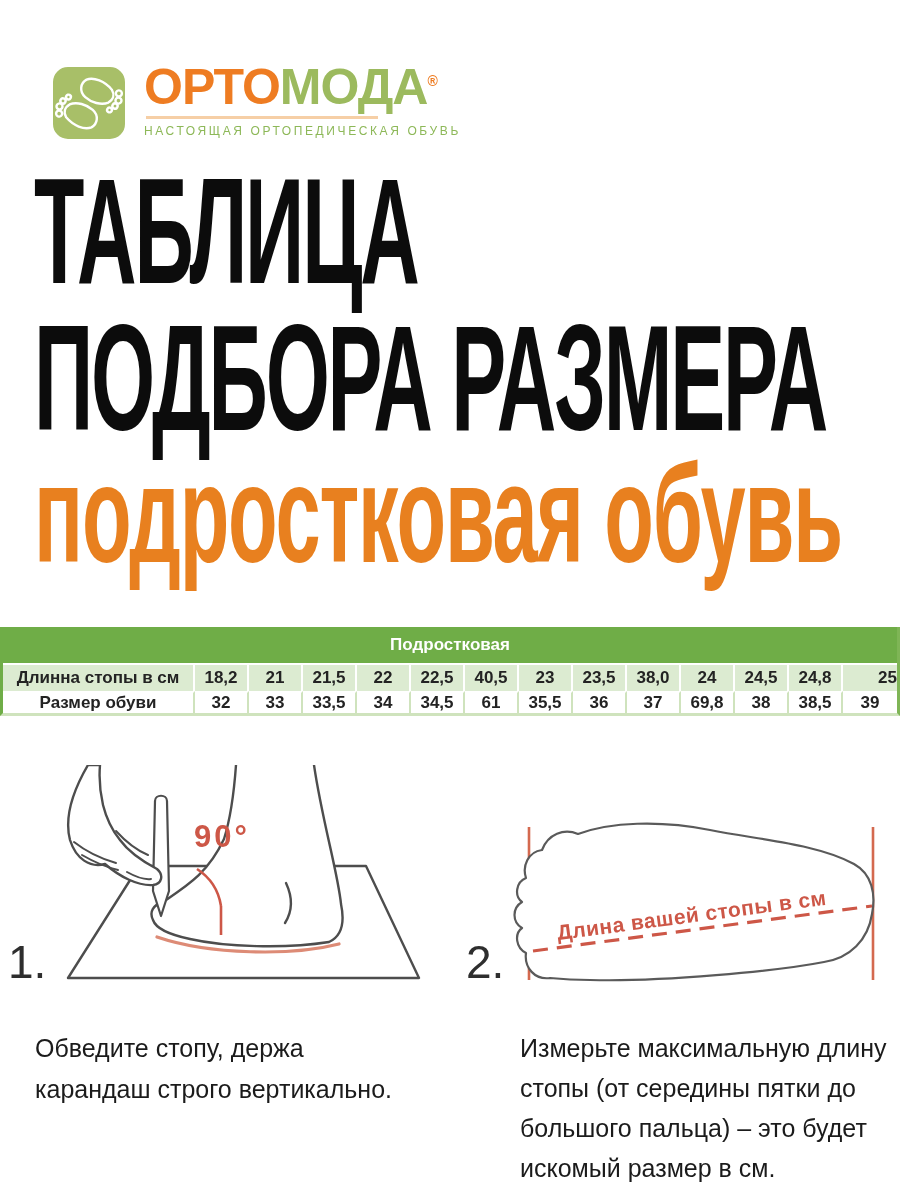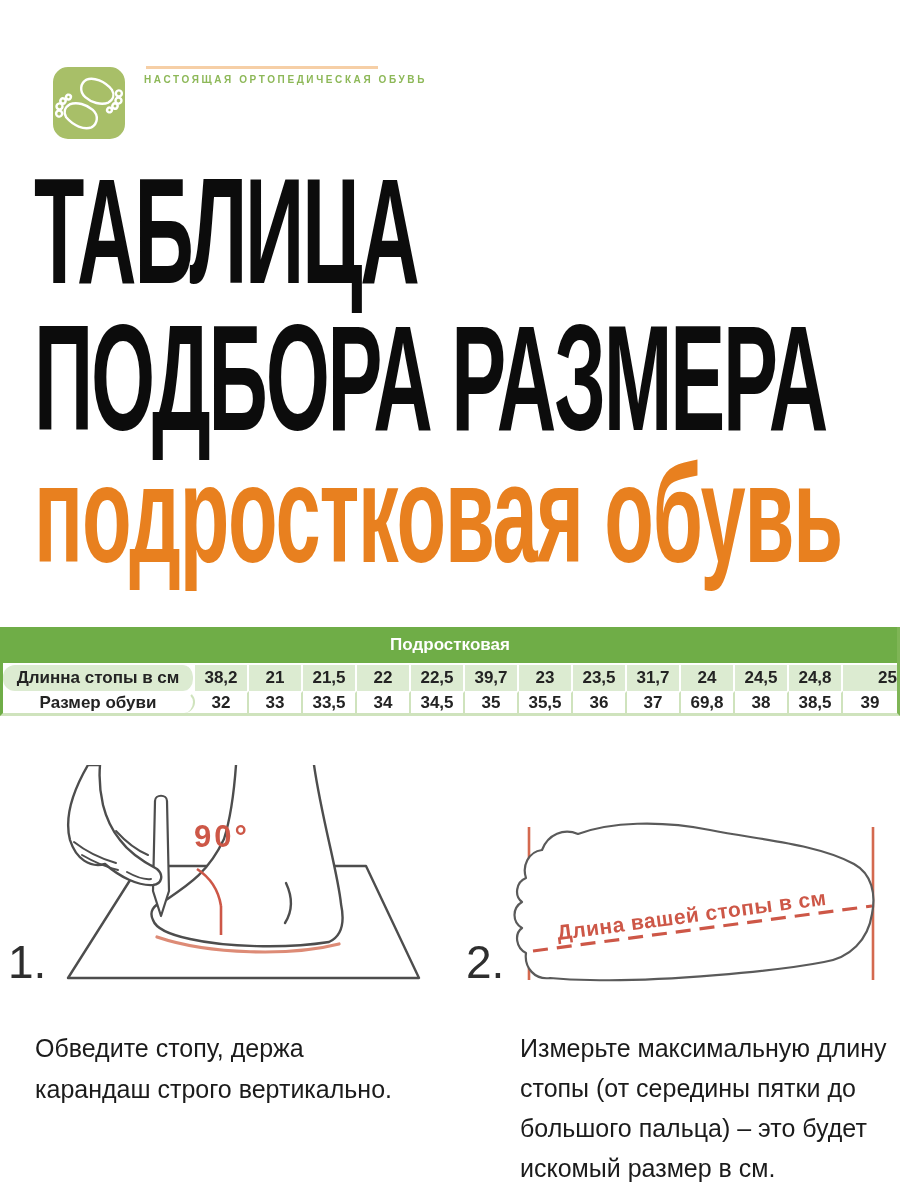--- a/index.html
+++ b/index.html
@@ -8,21 +8,21 @@
 
   
   .logo { position:absolute; left:46px; top:60px; display:flex; align-items:flex-start; gap:12px; }
   .logo-icon { width:86px; height:86px; display:block; }
   .logo-textcol { padding-top:2px; }
   .brand-line { font-size:50px; font-weight:bold; line-height:1.0; letter-spacing:-1px; white-space:nowrap; }
   .brand-orange { color:#ee7c22; }
   .brand-green { color:#9cba5e; }
   .brand-reg { font-size:14px; color:#ee7c22; vertical-align:super; font-weight:bold; }
   .logo-divider { height:3px; background:#f6cfa6; margin:4px 0 5px 2px; width:232px; }
-  .logo-tagline { font-size:10px; font-weight:bold; letter-spacing:2.6px; color:#8db858; white-space:nowrap; }
+  .logo-tagline { font-size:12px; font-weight:normal; letter-spacing:2.6px; color:#8db858; white-space:nowrap; }
 
   
   .headline { position:absolute; left:34px; top:158px; color:#0c0c0c; }
   .headline .hl-line { font-size:150px; font-weight:bold; line-height:147px; letter-spacing:-4px;
     transform:scaleX(0.55); transform-origin:left top; white-space:nowrap; }
   .sub-headline { position:absolute; left:34px; top:444px; color:#e8801f; font-size:140px; font-weight:bold;
     line-height:1.0; letter-spacing:-2px; transform:scaleX(0.58); transform-origin:left top; white-space:nowrap; }
 
   
   .size-table-wrap { position:absolute; left:0; top:627px; width:900px; }
@@ -30,21 +30,21 @@
     border-left:3px solid #6fad47; border-right:3px solid #7fb556; border-bottom:3px solid #cfe3bd; }
   table.size-table td { text-align:center; vertical-align:middle; overflow:hidden; }
   tr.t-head td { background:#6fad47; color:#ffffff; font-weight:bold; font-size:17px; height:38px;
     border-bottom:2px solid #ffffff; }
   tr.t-r1 td { background:#dcebd1; font-size:17px; font-weight:bold; color:#232323; height:26px;
     border-right:2px solid #ffffff; }
   tr.t-r1 td:last-child { border-right:none;text-align:right; }
   tr.t-r2 td { background:#ffffff; font-size:17px; font-weight:bold; color:#232323; height:15px;
     border-top:2px solid #ffffff; border-right:2px solid #cfe3bd; }
   tr.t-r2 td:last-child { border-right:none; }
-  td.row-label { font-weight:bold;border-radius:12px; }
+  td.row-label { font-weight:bold; }
 
   
   .illus1 { position:absolute; left:30px; top:765px; width:420px; height:240px; }
   .illus2 { position:absolute; left:460px; top:790px; width:440px; height:215px; }
   .step-num { position:absolute; font-size:46px; color:#2e2e2e; font-weight:normal; }
   .step1-num { left:8px; top:935px; }
   .step2-num { left:466px; top:935px; }
 
   
   .caption { font-size:25px; color:#1b1b1b; }
@@ -70,20 +70,21 @@
         <g transform="translate(35,55) rotate(-62)">
           <path d="M-9,-12 C-13,-2 -12,10 -6,15 C0,19 8,16 10,8 C12,0 10,-10 4,-15 C-1,-18 -6,-17 -9,-12 Z"></path>
           <circle cx="-9" cy="-20" r="3"></circle>
           <circle cx="-2.5" cy="-23" r="3"></circle>
           <circle cx="4" cy="-22.5" r="2.6"></circle>
           <circle cx="10" cy="-19.5" r="2.4"></circle>
         </g>
       </g>
     </svg>
     <div class="logo-textcol">
+      <div class="brand-line"><span class="brand-orange">ОРТО</span><span class="brand-green">МОДА</span><span class="brand-reg">®</span></div>
       <div class="logo-divider"></div>
       <div class="logo-tagline">НАСТОЯЩАЯ ОРТОПЕДИЧЕСКАЯ ОБУВЬ</div>
     </div>
   </div>
 
   <div class="headline">
     <div class="hl-line">ТАБЛИЦА</div>
     <div class="hl-line">ПОДБОРА РАЗМЕРА</div>
   </div>
   <div class="sub-headline">подростковая обувь</div>
@@ -105,42 +106,42 @@
           <col>
           <col>
           <col>
       </colgroup>
       <tbody>
           <tr class="t-head">
         <td colspan="14">Подростковая</td>
       </tr>
       <tr class="t-r1">
         <td class="row-label">Длинна стопы в см</td>
-        <td>38,2</td>
+        <td>18,2</td>
         <td>21</td>
         <td>21,5</td>
         <td>22</td>
         <td>22,5</td>
-        <td>39,7</td>
+        <td>40,5</td>
         <td>23</td>
         <td>23,5</td>
-        <td>31,7</td>
+        <td>38,0</td>
         <td>24</td>
         <td>24,5</td>
         <td>24,8</td>
         <td>25</td>
       </tr>
       <tr class="t-r2">
         <td class="row-label">Размер обуви</td>
         <td>32</td>
         <td>33</td>
         <td>33,5</td>
         <td>34</td>
         <td>34,5</td>
-        <td>35</td>
+        <td>61</td>
         <td>35,5</td>
         <td>36</td>
         <td>37</td>
         <td>69,8</td>
         <td>38</td>
         <td>38,5</td>
         <td>39</td>
       </tr>
     </tbody>
       </table>

